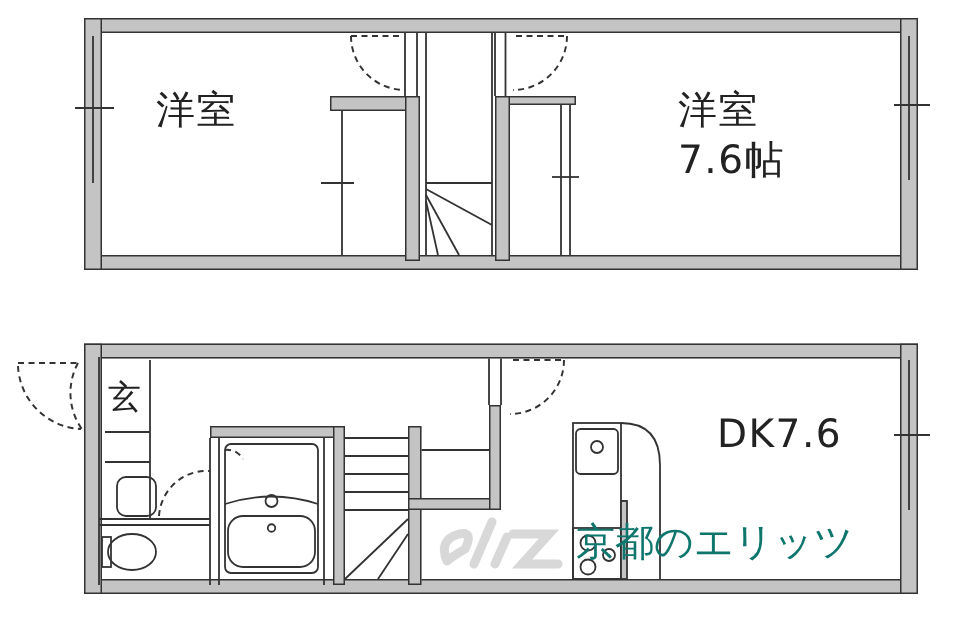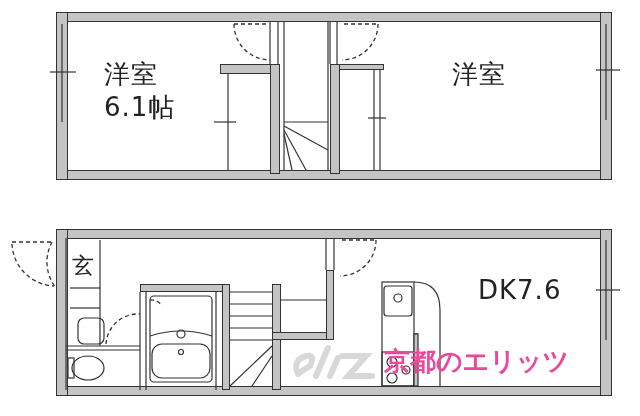--- a/index.html
+++ b/index.html
@@ -1,21 +1,21 @@
 <!DOCTYPE html>
 <html><head>
 <meta charset="utf-8">
 <style>
   html,body{margin:0;padding:0;background:#fff;}
   body{width:640px;height:416px;position:relative;overflow:hidden;font-family:"DejaVu Sans","Liberation Sans",sans-serif;}
   .plan{position:absolute;left:0;top:0;width:572px;height:416px;}
   .wall{position:absolute;background:#c4c4c4;border:1.5px solid #333;box-sizing:border-box;}
   .label{position:absolute;color:#222;font-size:26px;line-height:1.25;letter-spacing:1px;white-space:nowrap;}
   .label.small{font-size:22px;}
-  .wm{position:absolute;color:#ec4899;font-weight:bold;white-space:nowrap;}
+  .wm{position:absolute;color:#0f766e;font-weight:normal;white-space:nowrap;}
   svg{position:absolute;left:0;top:0;}
 </style>
 </head>
 <body>
 
 <div class="plan">
 
   <div>
 
     <div class="wall" style="left:56px;top:12px;width:556px;height:10px;"></div>
@@ -23,24 +23,24 @@
     <div class="wall" style="left:56px;top:12px;width:12px;height:168px;"></div>
     <div class="wall" style="left:600px;top:12px;width:12px;height:168px;"></div>
 
     <div class="wall" style="left:220px;top:64px;width:60px;height:10px;"></div>
     <div class="wall" style="left:270px;top:64px;width:10px;height:110px;"></div>
     <div class="wall" style="left:330px;top:64px;width:54px;height:6px;"></div>
     <div class="wall" style="left:330px;top:64px;width:10px;height:110px;"></div>
 
     <div class="label" style="left:104px;top:58px;">
       <div>洋室</div>
-      <div>6.1帖</div>
     </div>
     <div class="label" style="left:452px;top:58px;">
       <div>洋室</div>
+      <div>7.6帖</div>
     </div>
   </div>
 
   <div>
     <div class="wall" style="left:56px;top:229px;width:556px;height:10px;"></div>
     <div class="wall" style="left:56px;top:386px;width:556px;height:10px;"></div>
     <div class="wall" style="left:56px;top:229px;width:12px;height:167px;"></div>
     <div class="wall" style="left:600px;top:229px;width:12px;height:167px;"></div>
 
     <div class="wall" style="left:140px;top:284px;width:90px;height:8px;"></div>

